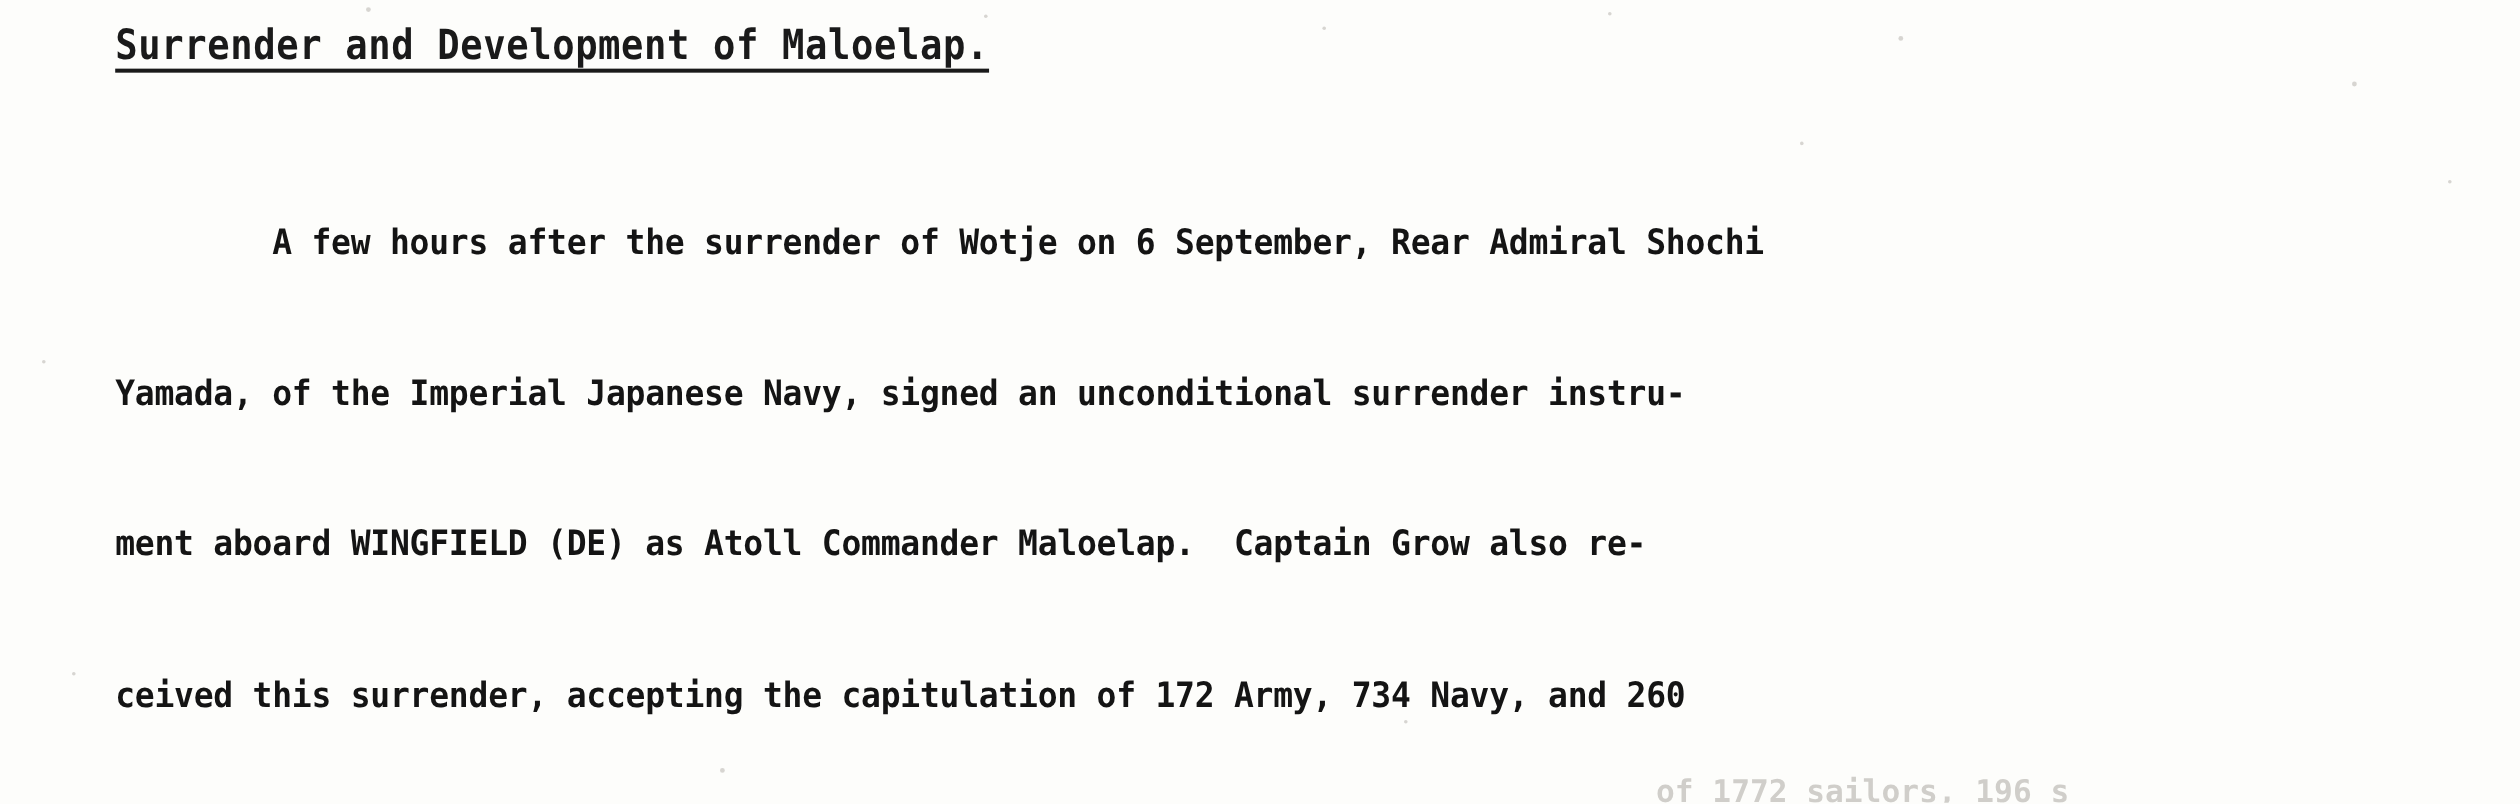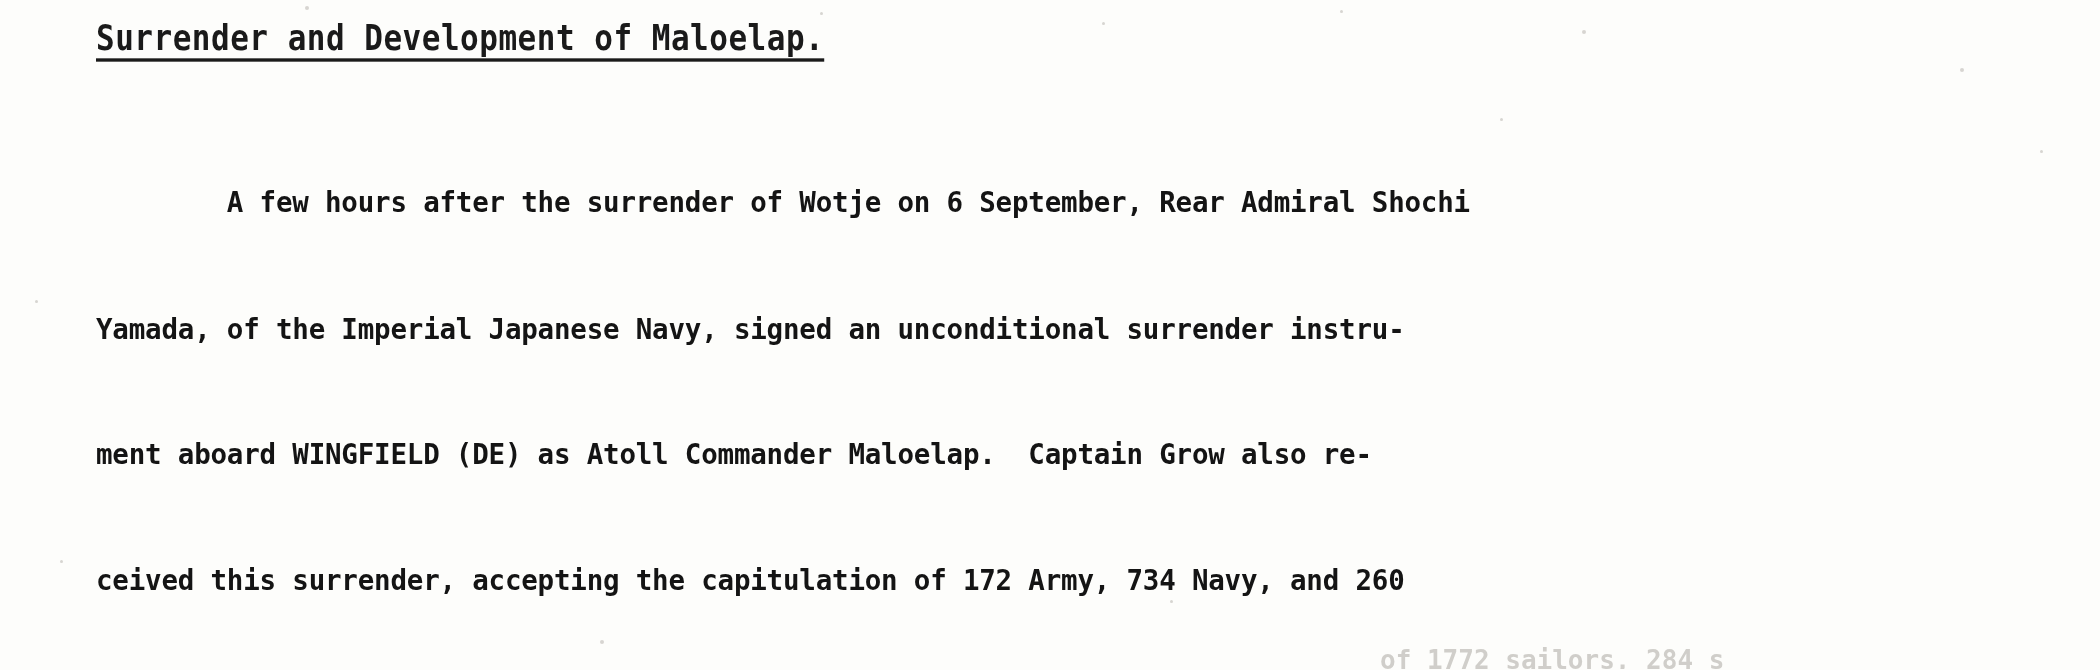--- a/index.html
+++ b/index.html
@@ -103,15 +103,15 @@
       
       
       
       
       
       
     </div>
 
   </div>
 
-  <div class="faint">of 1772 sailors, 284 s</div>
+  <div class="faint">of 1772 sailors, 196 s</div>
 
 </div>
 
 </body></html>

